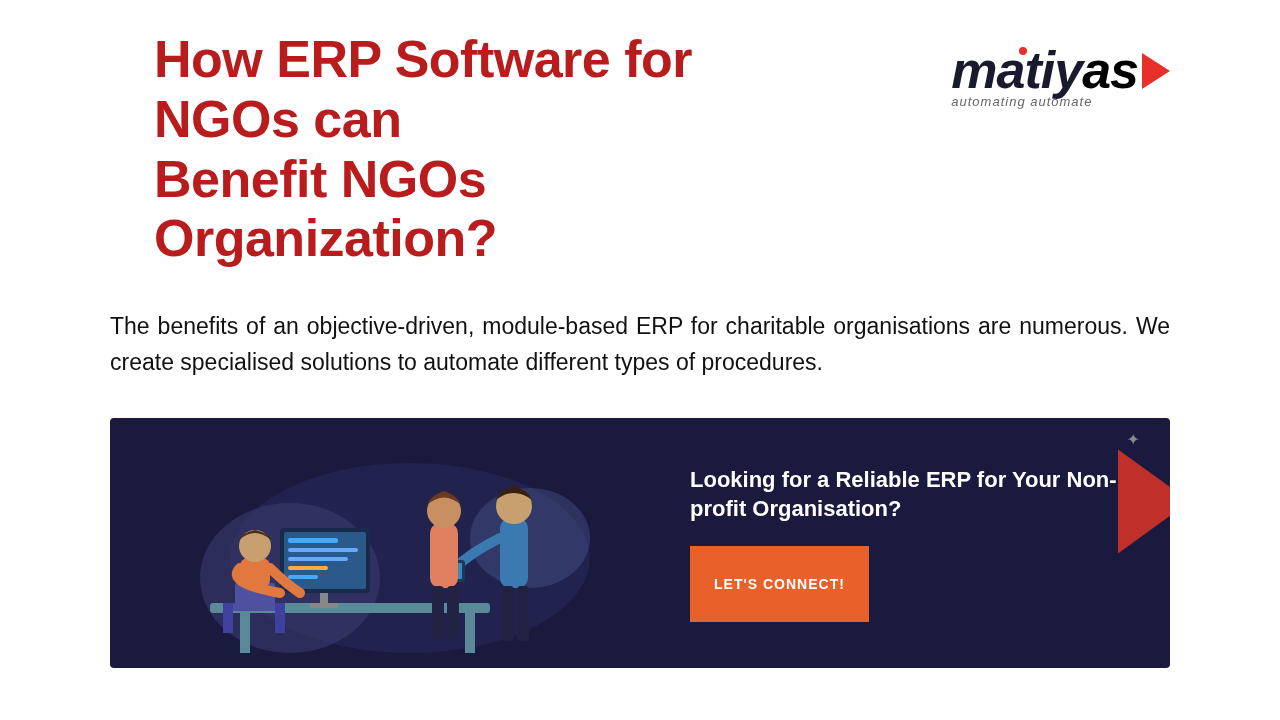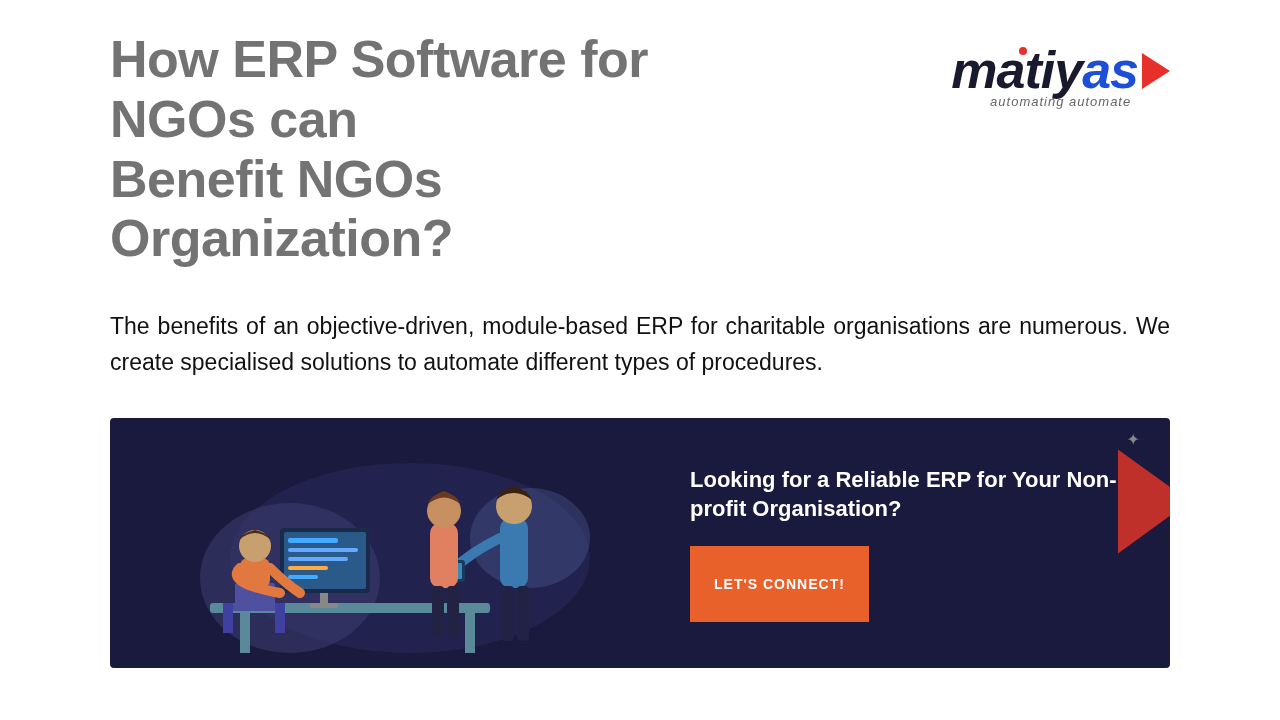--- a/index.html
+++ b/index.html
@@ -25,50 +25,51 @@
     .header {
       display: flex;
       justify-content: space-between;
       align-items: flex-start;
       margin-bottom: 40px;
     }
 
     .main-title {
       font-size: 52px;
       font-weight: 900;
-      color: #737373;
+      color: #b91c1c;
       line-height: 1.15;
       max-width: 600px;
       letter-spacing: -0.5px;
+      margin-left: 44px;
     }
 
     
     .logo-area {
       display: flex;
       flex-direction: column;
-      align-items: center;
+      align-items: flex-start;
       padding-top: 10px;
     }
 
     .logo-text {
       font-size: 52px;
       font-weight: 700;
       color: #1a1a2e;
       font-style: italic;
       letter-spacing: -1px;
       display: flex;
       align-items: center;
     }
 
     .logo-text .mati {
       color: #1a1a2e;
     }
 
     .logo-text .yas {
-      color: #1d4ed8;
+      color: #000000;
     }
 
     .logo-dot {
       display: inline-block;
       width: 10px;
       height: 10px;
       background: #e8302a;
       border-radius: 50%;
       margin-bottom: 18px;
       margin-left: 1px;

